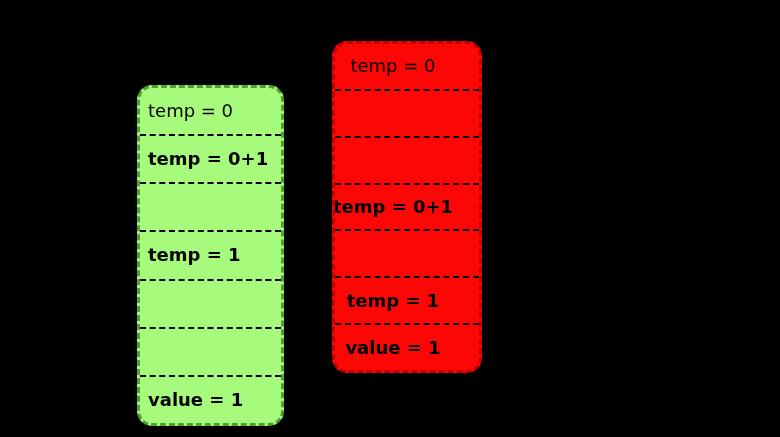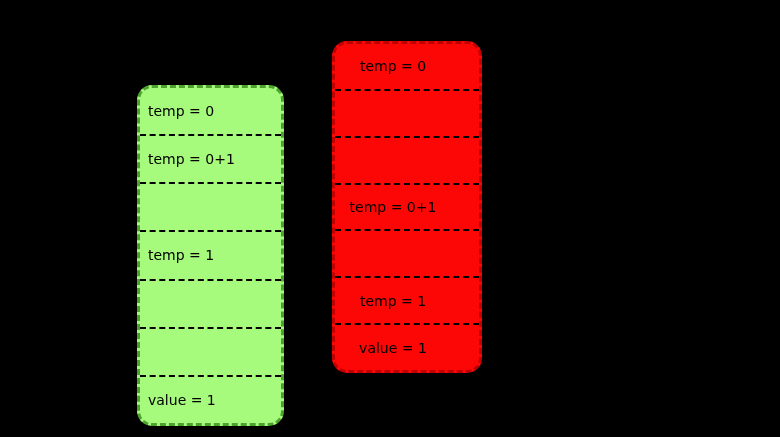--- a/index.html
+++ b/index.html
@@ -38,27 +38,28 @@
   .trace-box.right {
     left: 332px;
     top: 41px;
     width: 150px;
     height: 332px;
   }
   .trace-row {
     flex: 1 1 0;
     display: flex;
     align-items: center;
-    font-size: 14px;
+    font-size: 18px;
     line-height: 1;
     color: #000000;
     white-space: nowrap;
   }
   .trace-row + .trace-row {
     border-top: 2px dashed #000000;
+    font-weight: bold;
   }
   .trace-box.left .trace-row {
     justify-content: flex-start;
     padding-left: 8px;
   }
   .trace-box.right .trace-row {
     justify-content: center;
     padding-right: 28px;
   }
 </style>

